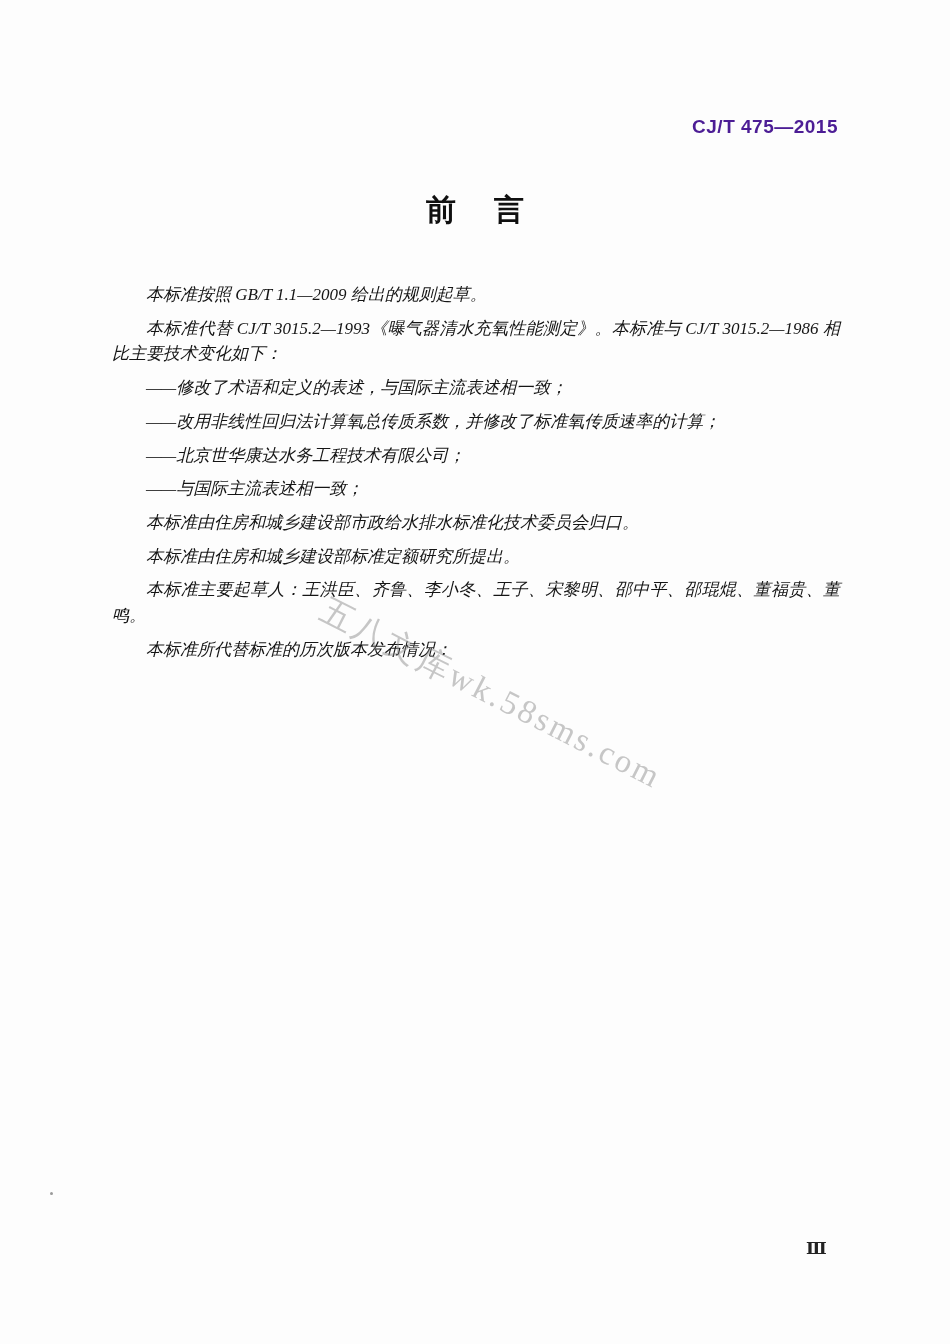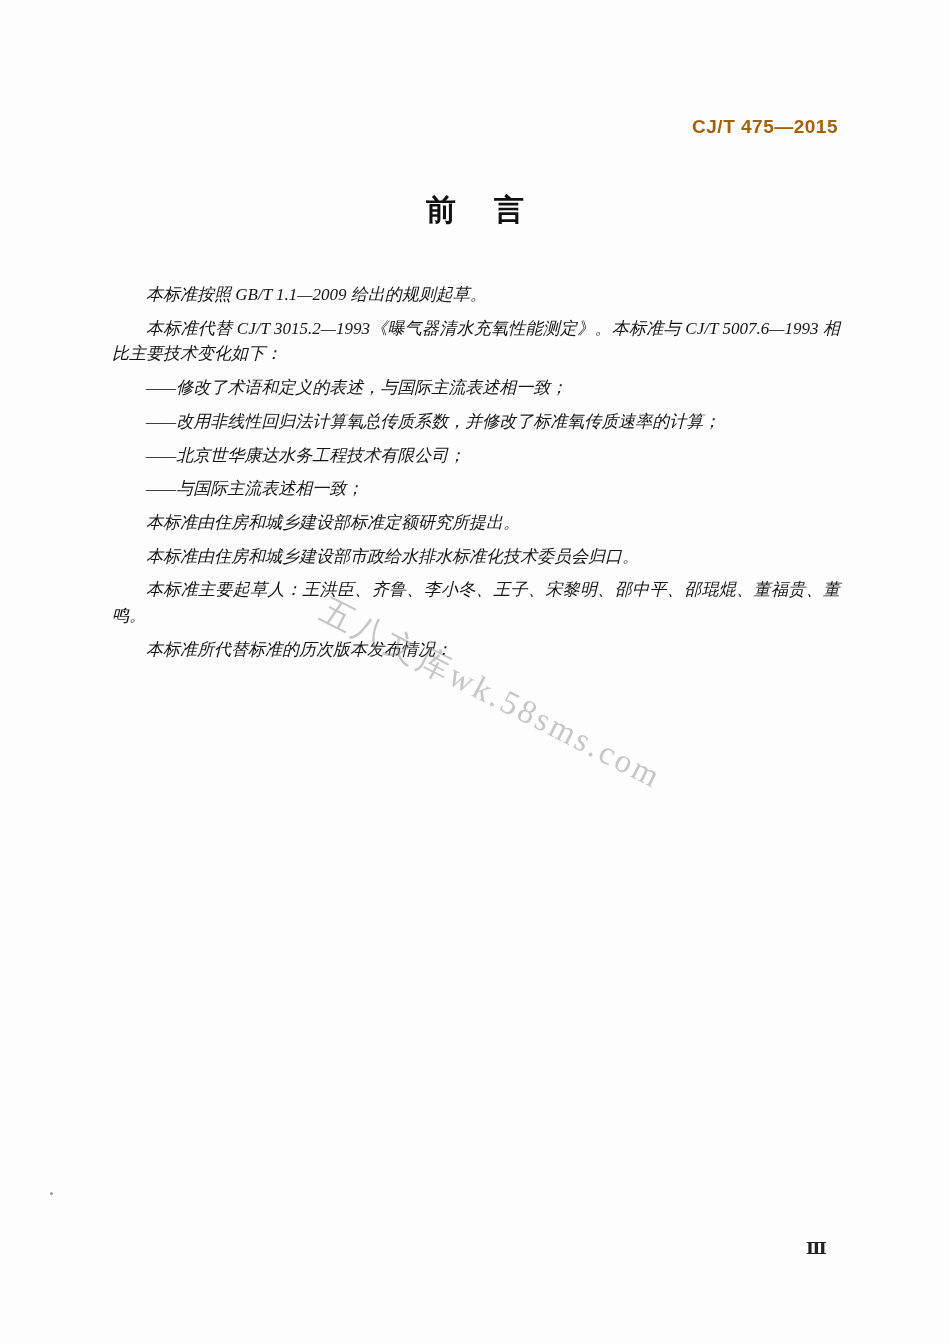--- a/index.html
+++ b/index.html
@@ -16,21 +16,21 @@
     color: #161616;
   }
   .header-code {
     position: absolute;
     top: 116px;
     right: 112px;
     font-family: "Liberation Sans", sans-serif;
     font-weight: 700;
     font-size: 19px;
     letter-spacing: 0.5px;
-    color: #a16207;
+    color: #4c1d95;
   }
   .doc-title {
     position: absolute;
     top: 190px;
     left: 0;
     width: 100%;
     margin: 0;
     display: flex;
     justify-content: center;
     gap: 38px;
@@ -94,27 +94,27 @@
 
   <div class="header-code">CJ/T 475—2015</div>
 
   <h1 class="doc-title">
     <span>前</span>
     <span>言</span>
   </h1>
 
   <div class="doc-body">
     <p>本标准按照 GB/T 1.1—2009 给出的规则起草。</p>
-    <p>本标准代替 CJ/T 3015.2—1993《曝气器清水充氧性能测定》。本标准与 CJ/T 5007.6—1993 相比主要技术变化如下：</p>
+    <p>本标准代替 CJ/T 3015.2—1993《曝气器清水充氧性能测定》。本标准与 CJ/T 3015.2—1986 相比主要技术变化如下：</p>
     <p>——修改了术语和定义的表述，与国际主流表述相一致；</p>
     <p>——改用非线性回归法计算氧总传质系数，并修改了标准氧传质速率的计算；</p>
     <p>——北京世华康达水务工程技术有限公司；</p>
     <p>——与国际主流表述相一致；</p>
+    <p>本标准由住房和城乡建设部市政给水排水标准化技术委员会归口。</p>
     <p>本标准由住房和城乡建设部标准定额研究所提出。</p>
-    <p>本标准由住房和城乡建设部市政给水排水标准化技术委员会归口。</p>
     <p>本标准主要起草人：王洪臣、齐鲁、李小冬、王子、宋黎明、邵中平、邵琨焜、董福贵、董鸣。</p>
     <p>本标准所代替标准的历次版本发布情况：</p>
   </div>
 
   <div class="watermark">五八文库wk.58sms.com</div>
 
   <div class="page-number">Ⅲ</div>
 
   <div class="speck"></div>
 

